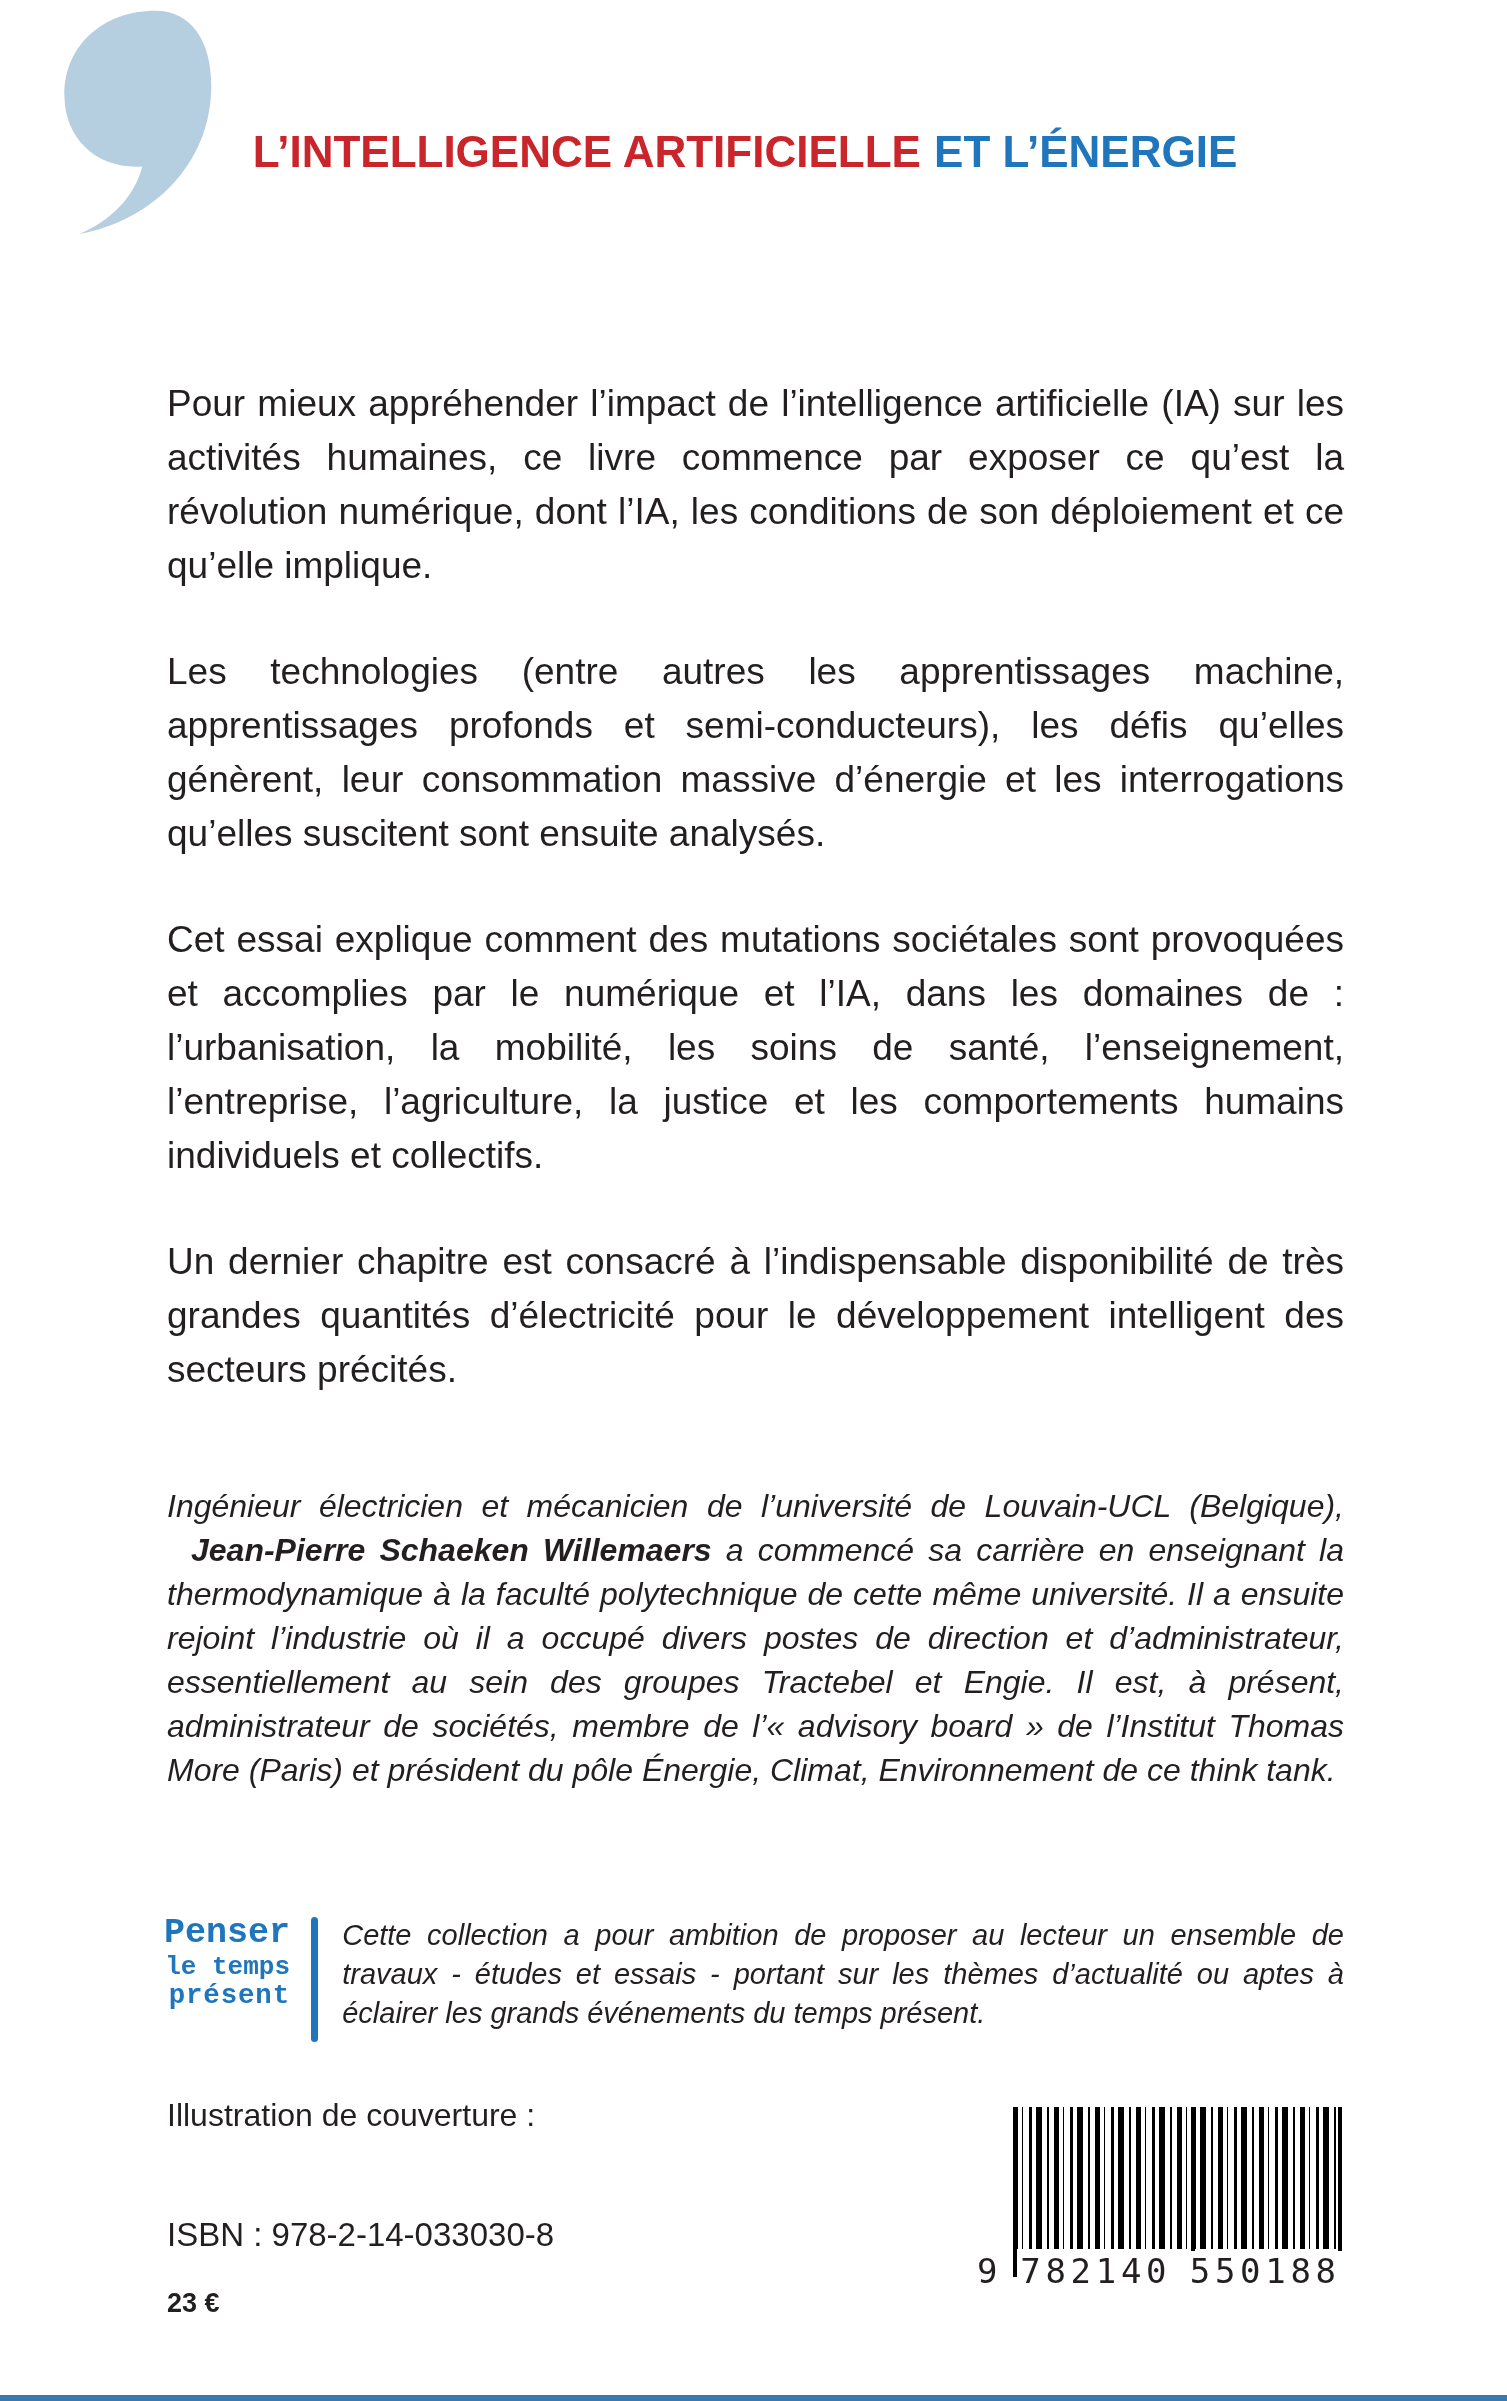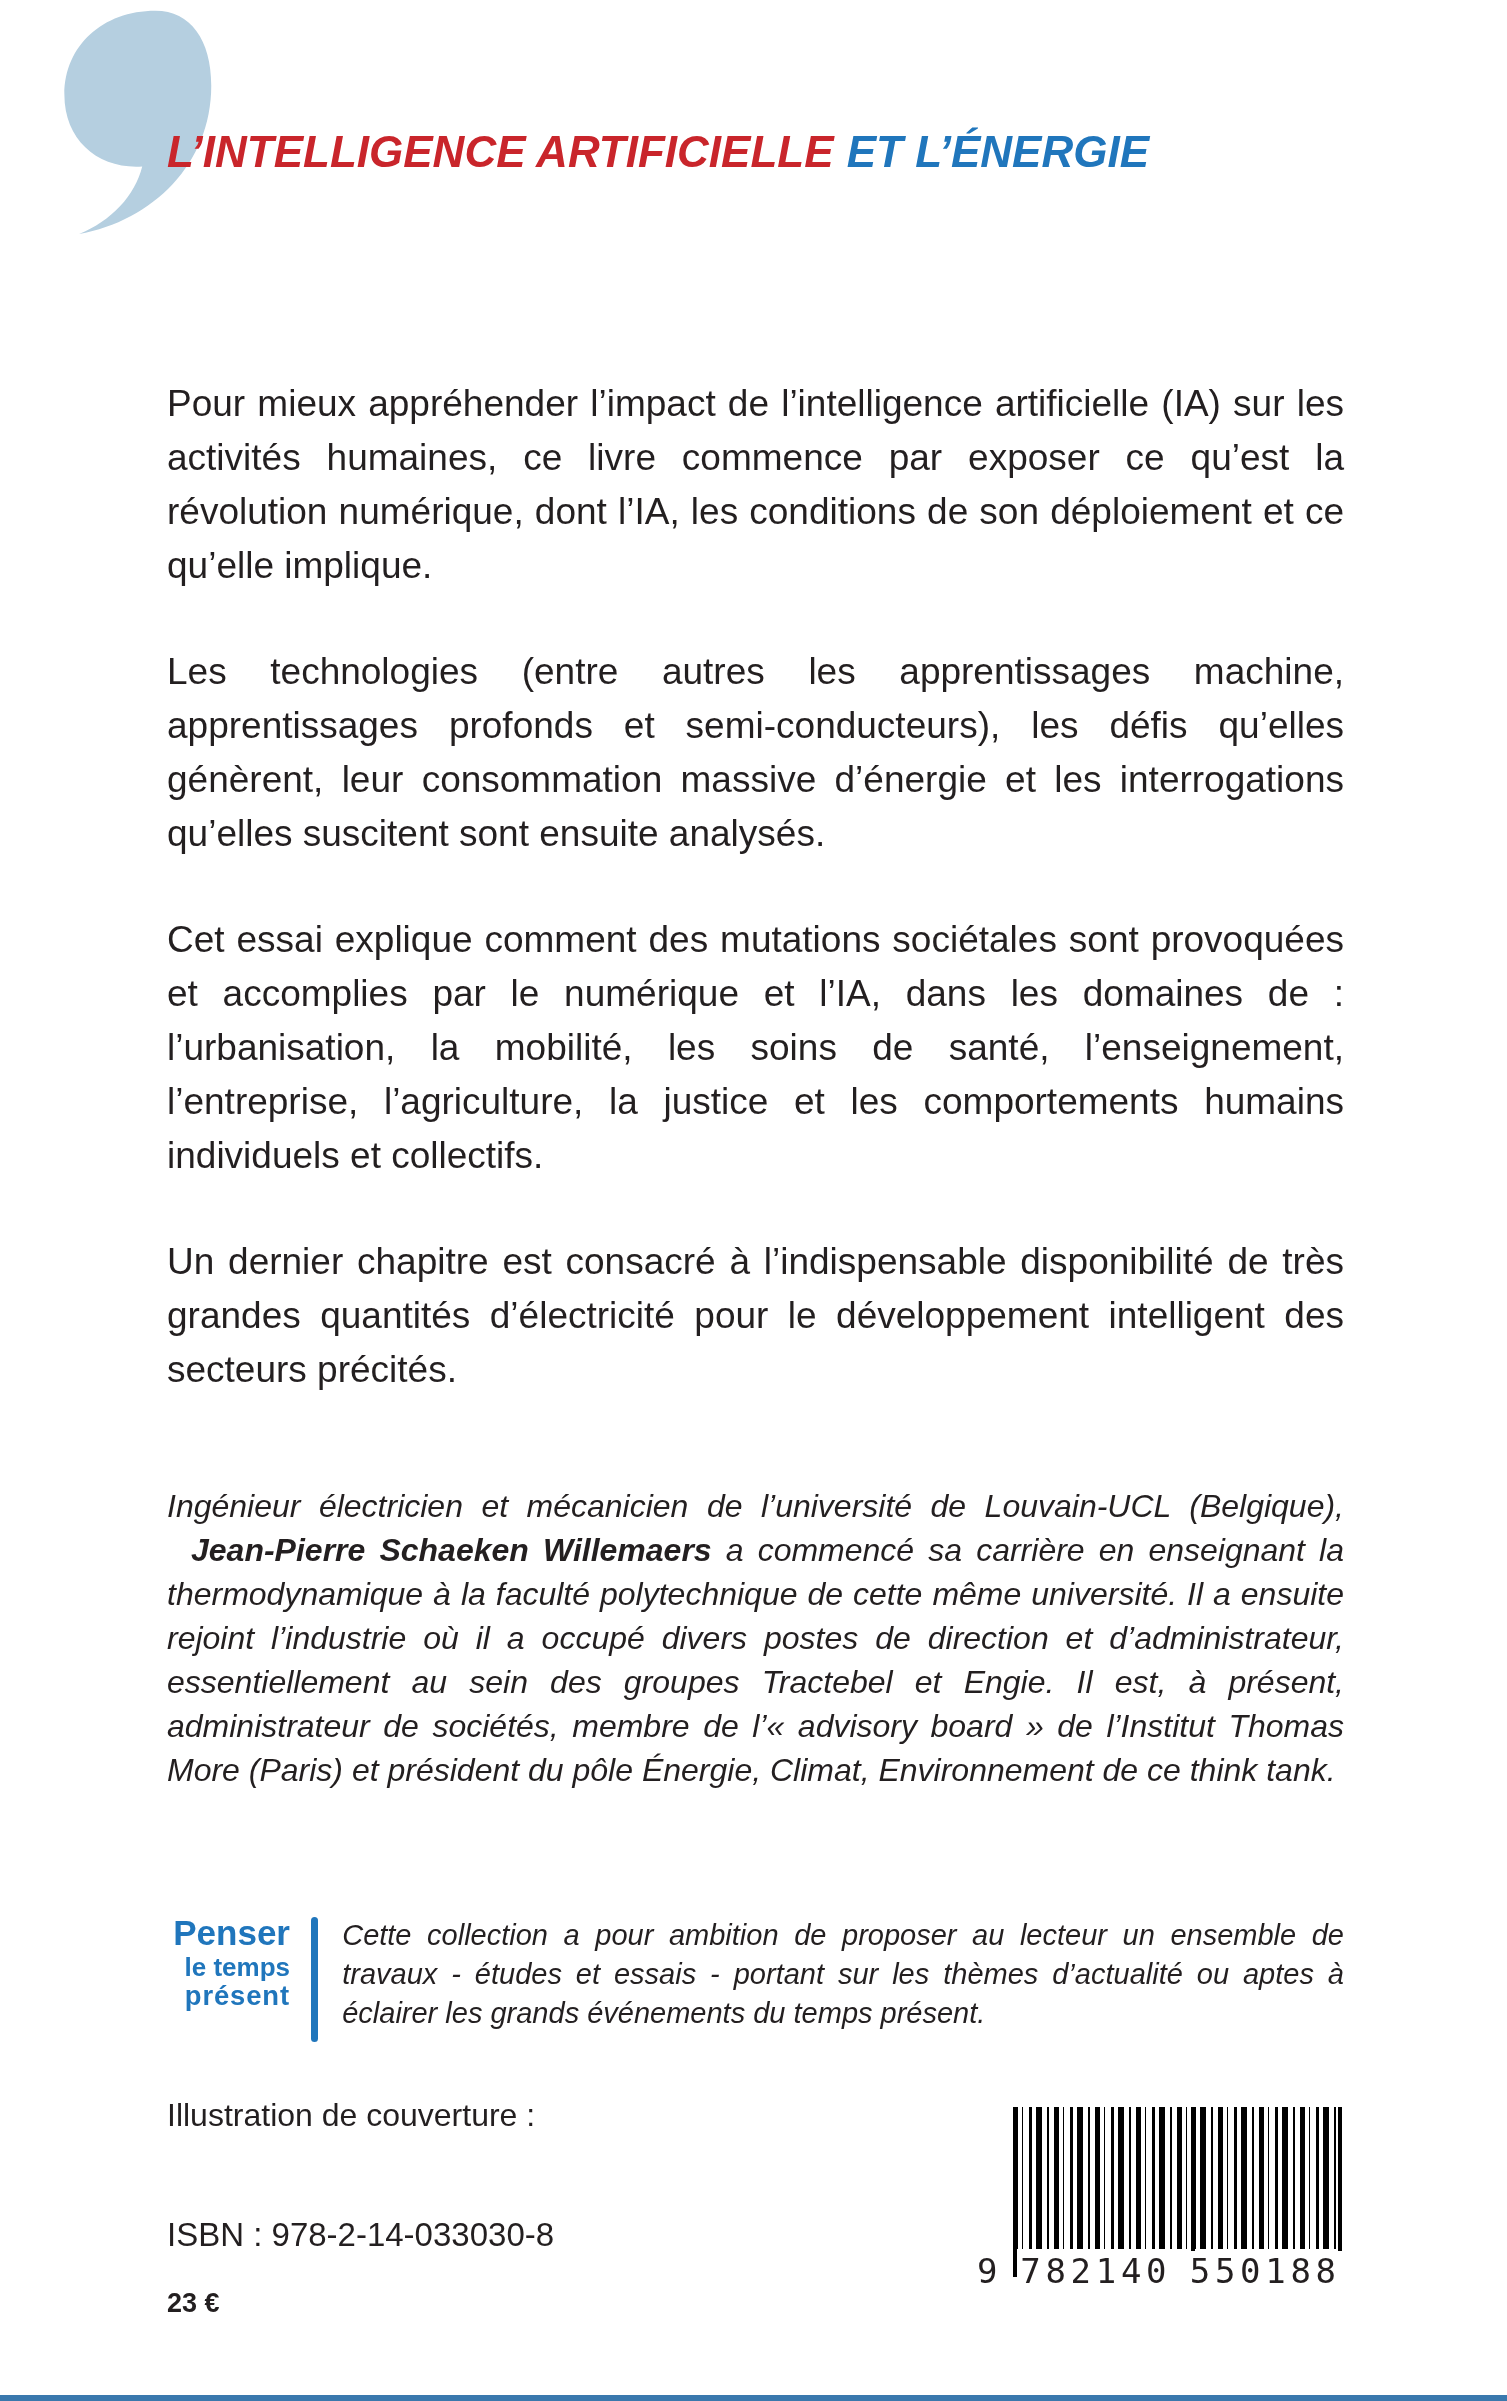--- a/index.html
+++ b/index.html
@@ -15,21 +15,21 @@
 
   
   .quote {
     position:absolute; left:32px; top:1.9px;
     width:194px; height:235px;
     color:var(--quote-blue,#b5cfe0);
   }
   .quote svg { width:100%; height:100%; display:block; }
 
   
-  .title-block { position:absolute; top:127px; left:167px; right:185px; text-align:left;font-style:italic; }
+  .title-block { position:absolute; top:127px; left:167px; right:185px; text-align:center; }
   .title { margin:0; font-size:44px; font-weight:700; line-height:1.12; letter-spacing:0; }
   .title .red  { color:var(--title-red,#c9252b); }
   .title .blue { color:var(--title-blue,#2076bc); margin-left:13.2px; }
   .subtitle {
     margin-top:11.4px;
     font-family:"DejaVu Sans Mono", monospace;
     font-size:31px; line-height:49px;
     color:#42525e;
   }
   .subtitle span { display:block; }
@@ -48,21 +48,21 @@
     font-style:italic; font-size:32px; line-height:44px;
     text-align:justify;
   }
   .bio strong { font-weight:700;margin-left:24px; }
 
   
   .collection { position:absolute; top:1914px; left:154px; right:164px; display:flex; align-items:flex-start; }
   .collection-logo {
     width:136px; text-align:right;
     color:var(--accent-blue,#2076bc);
-    font-family:Liberation Sans, sans-serif;
+    font-family:Liberation Mono, monospace;
     font-weight:700; line-height:1.1;
   }
   .logo-1 { display:block; font-size:35px; }
   .logo-2 { display:block; font-size:26px; }
   .logo-3 { display:block; font-size:27.4px; letter-spacing:0.9px; }
   .collection-bar {
     width:6.6px; height:125px;
     background:var(--accent-blue,#2076bc);
     border-radius:3.8px;
     margin:2.8px 24.6px 0 21px;

